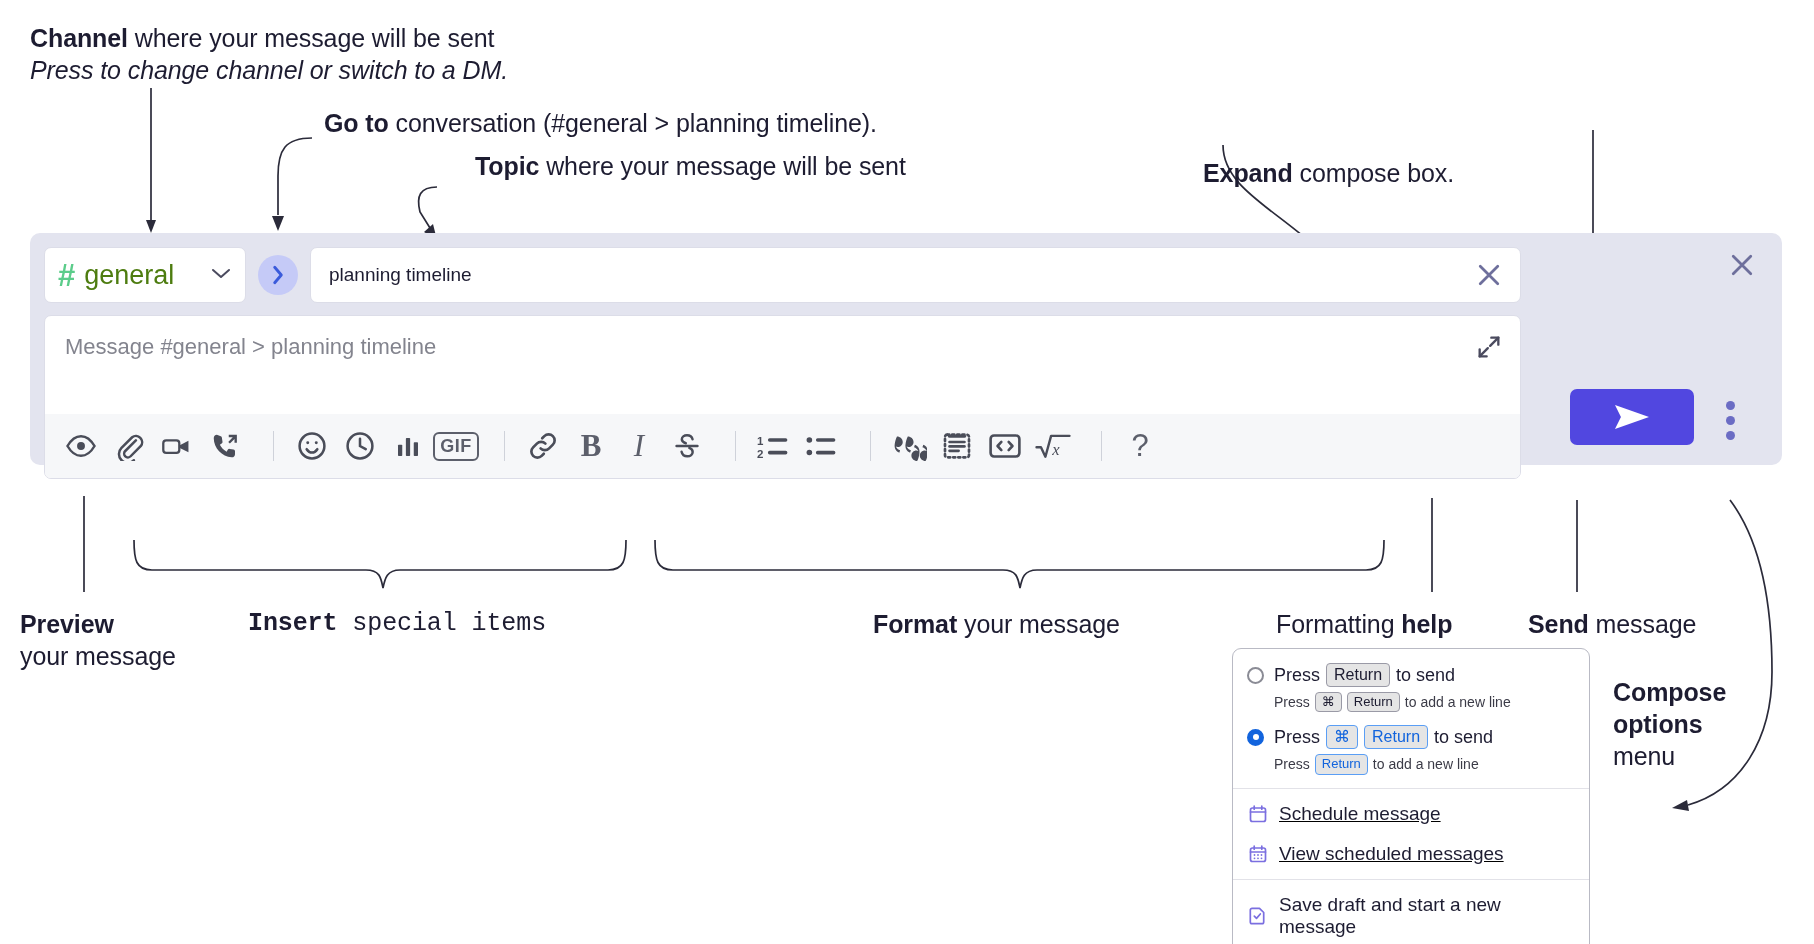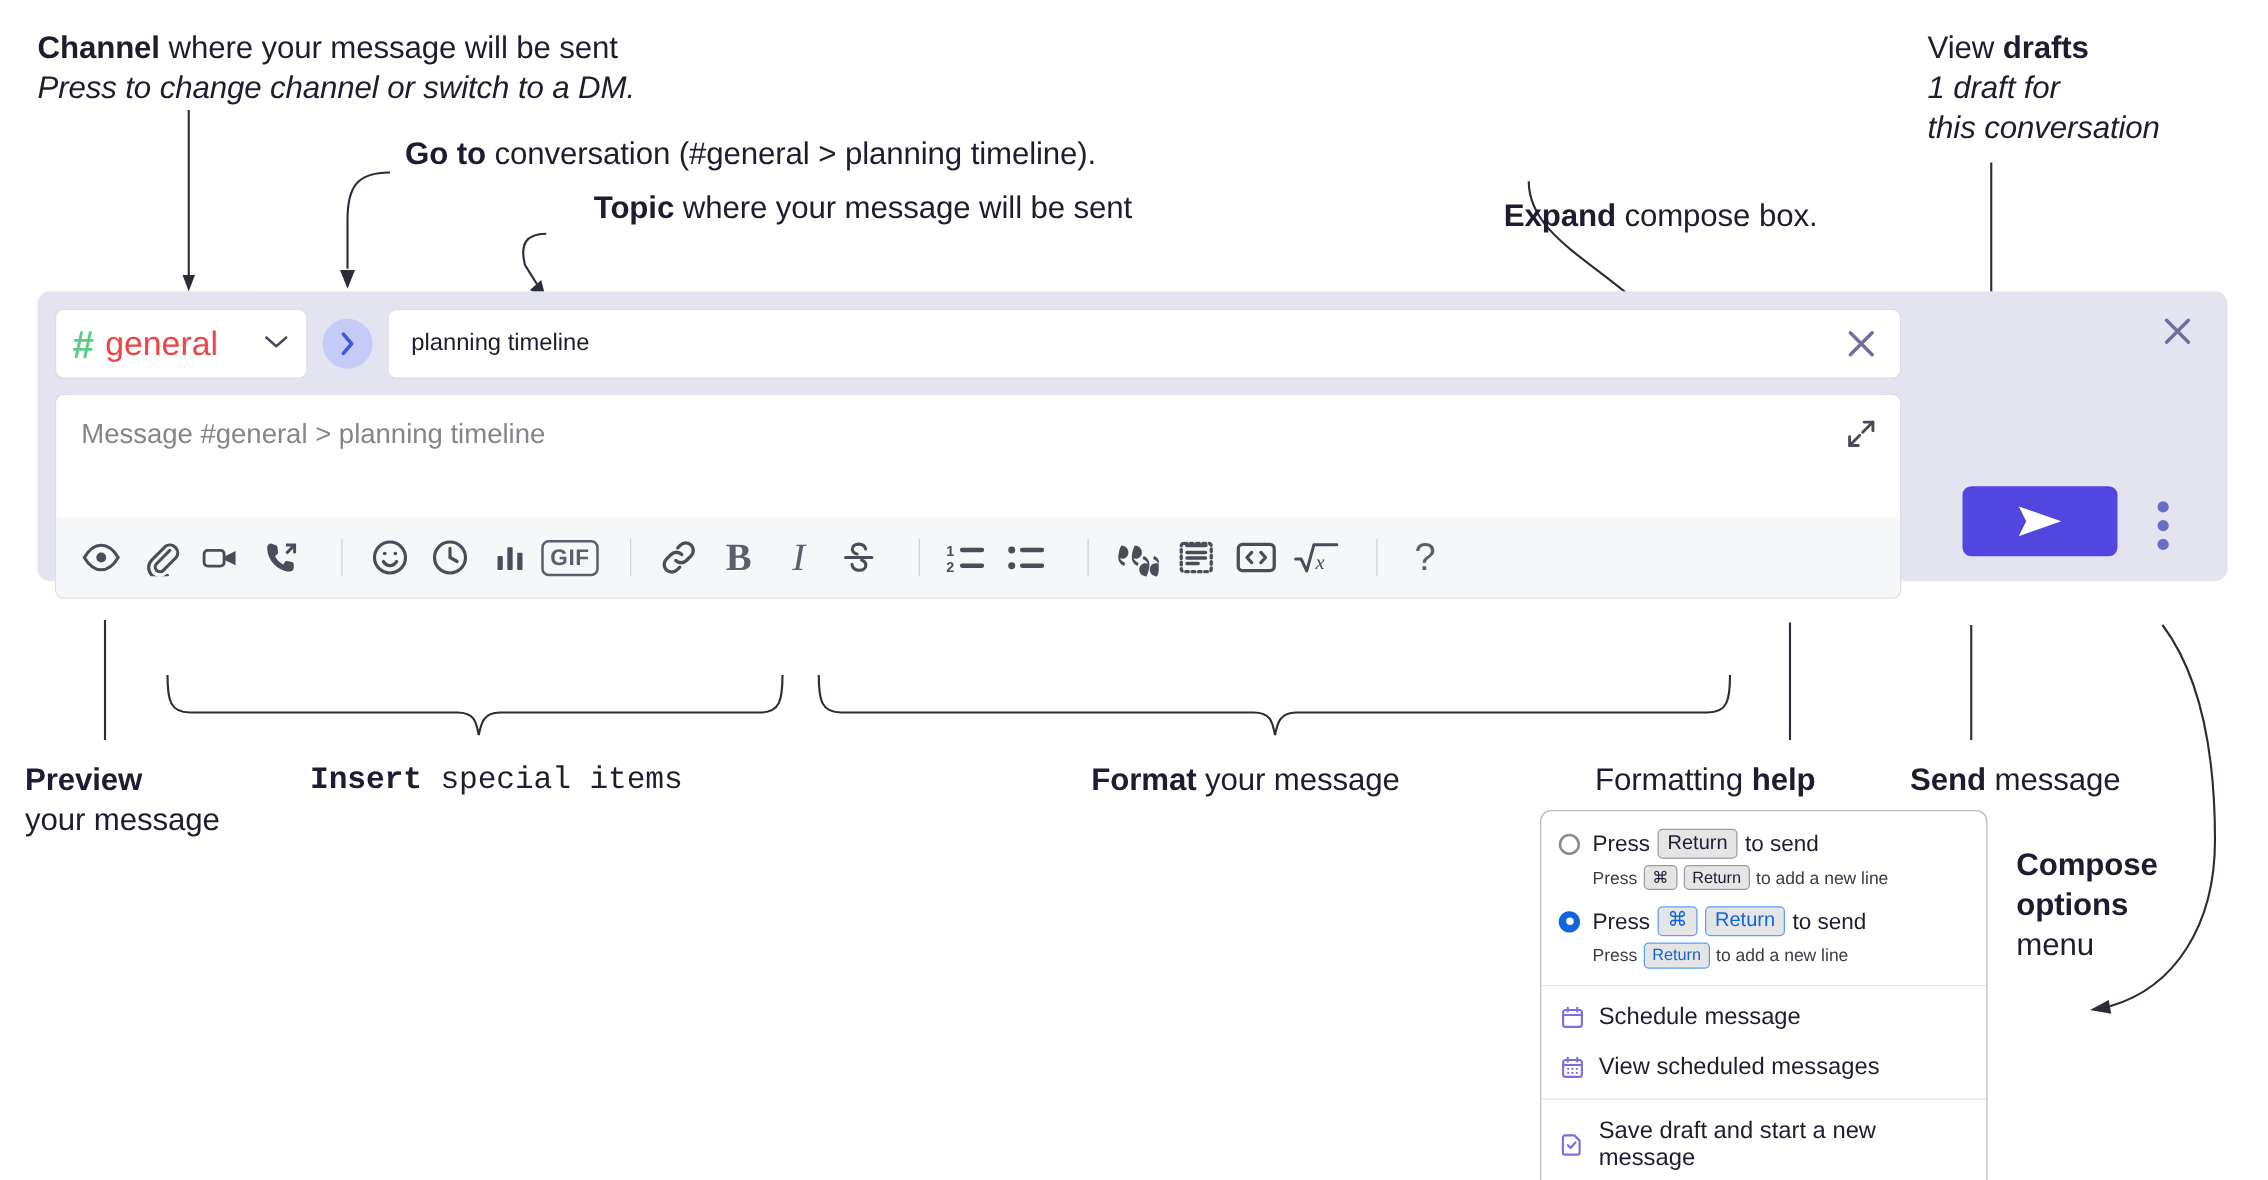--- a/index.html
+++ b/index.html
@@ -44,21 +44,21 @@
   .channel-select {
     width: 202px; height: 56px;
     background: #ffffff;
     border: 1px solid #dcdde8;
     border-radius: 7px;
     display: flex; align-items: center;
     padding: 0 13px;
     gap: 9px;
   }
   .hash-icon { color: #5bcc8a; font-size: 31px; font-weight: 700; line-height: 1; }
-  .channel-name { font-size: 27px; color: #ef4444; flex: 1; }
+  .channel-name { font-size: 27px; color: #4d7c0f; flex: 1; }
   .chev { color: #4a4a5e; }
 
   .goto-btn {
     width: 40px; height: 40px;
     margin: 0 12px;
     border-radius: 50%;
     background: #c5caf7;
     display: flex; align-items: center; justify-content: center;
     flex: 0 0 auto;
   }
@@ -234,25 +234,20 @@
   </div>
 
   <div class="anno" style="left:475px; top:150px;">
     <b>Topic</b><span> where your message will be sent</span>
   </div>
 
   <div class="anno" style="left:1203px; top:117px;margin-top:40px;">
     <b>Expand</b><span> compose box.</span>
   </div>
 
-  <div class="anno" style="left:1542px; top:22px;">
-    <div><span>View </span><b>drafts</b></div>
-    <div><i>1 draft for</i></div>
-    <div><i>this conversation</i></div>
-  </div>
 
   <div class="compose-panel">
 
     <div class="panel-close">
       <svg width="30" height="30" viewBox="0 0 24 24" fill="none" stroke="#6e6f9c" stroke-width="2.2" stroke-linecap="round">
         <path d="M5 5 L19 19 M19 5 L5 19"></path>
       </svg>
     </div>
 
     <div class="drafts-link">Drafts (1)</div>
@@ -512,21 +507,21 @@
       </div>
       <div class="opt-sub">
         <span>Press</span>
         <span class="key sm blue">Return</span>
         <span>to add a new line</span>
       </div>
     </div>
 
     <div class="opt-divider"></div>
 
-    <div style="padding:5px 0;">
+    <div style="padding:5px 0;text-decoration:underline;">
       <div class="opt-item">
         <span class="opt-icon">
           <svg width="20" height="20" viewBox="0 0 20 20" fill="none" stroke="#7b6fe0" stroke-width="1.7" stroke-linecap="round">
               <rect x="2.5" y="4" width="15" height="13.5" rx="2"></rect>
               <path d="M2.5 8 L17.5 8"></path>
               <path d="M6.2 2.2 L6.2 5.2 M13.8 2.2 L13.8 5.2"></path>
             </svg>
         </span>
         <span>Schedule message</span>
       </div>

